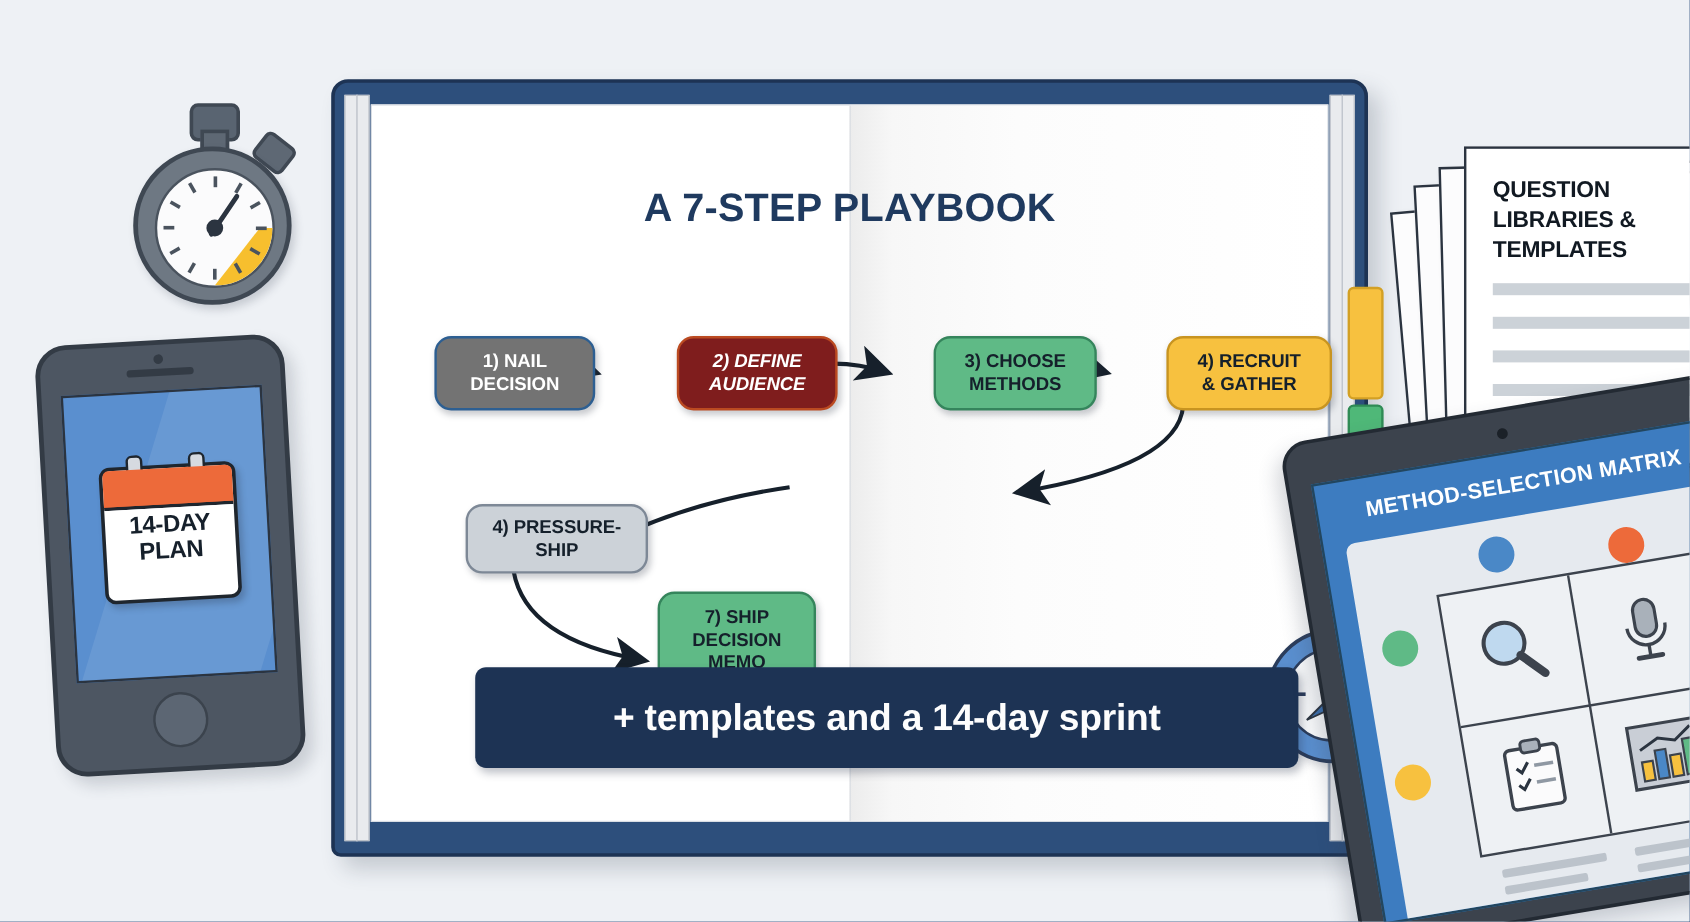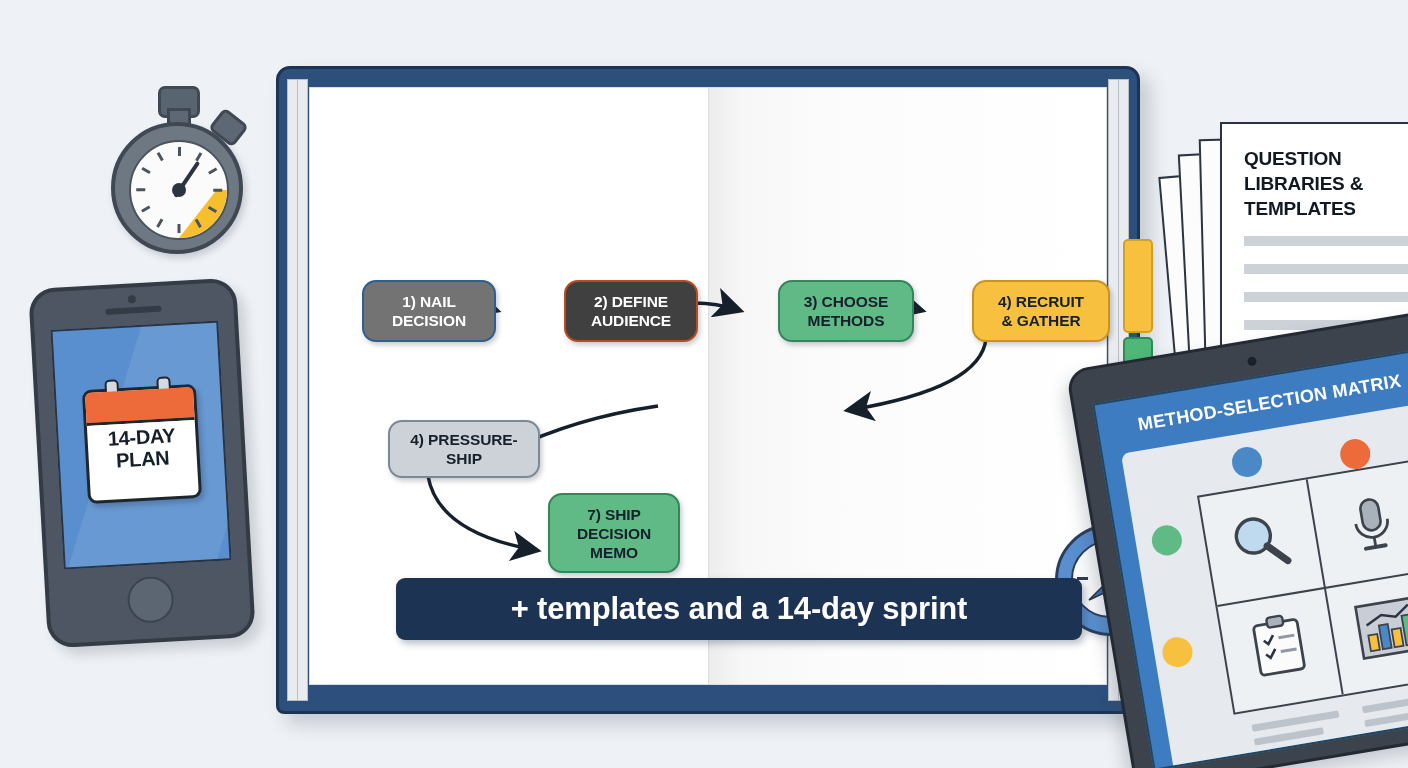--- a/index.html
+++ b/index.html
@@ -58,29 +58,29 @@
   
   .title{position:absolute;left:0;right:0;top:62px;text-align:center;
     color:#1f3a5f;font-weight:bold;font-size:33px;line-height:45px;letter-spacing:.2px;}
 
   
   .node{position:absolute;border-radius:14px;border:2px solid #2b3440;
     display:flex;align-items:center;justify-content:center;text-align:center;
     font-weight:bold;font-size:15.5px;line-height:19px;letter-spacing:-.1px;
     box-shadow:2px 3px 5px rgba(45,55,70,.26);}
   .n-blue{background:#737373;color:#ffffff;border-color:#2d5f92;}
-  .n-orange{background:#404040;color:#ffffff;border-color:#bb4a21;}
+  .n-orange{background:#7f1d1d;color:#ffffff;border-color:#bb4a21;font-style:italic;}
   .n-green{background:#5fba86;color:#15202b;border-color:#35855c;}
   .n-yellow{background:#f7c13f;color:#15202b;border-color:#c89420;}
   .n-gray{background:#ccd2d8;color:#15202b;border-color:#7d8896;}
 
   .arrow{position:absolute;}
 
   
-  .banner{position:absolute;left:86px;bottom:44px;width:686px;height:62px;
+  .banner{position:absolute;left:86px;bottom:44px;width:686px;height:84px;
     background:#1d3354;border-radius:9px;display:flex;align-items:center;justify-content:center;
     box-shadow:3px 4px 7px rgba(35,48,70,.3);margin-top:36px;}
   .banner span{color:#fdfdfd;font-weight:bold;font-size:31px;letter-spacing:-.2px;}
 
   
   .compass{position:absolute;left:745px;top:424px;width:110px;height:118px;}
   .cp-lug{position:absolute;left:47px;top:0;width:18px;height:18px;background:#6f7682;border:2.5px solid #3c4450;border-radius:5px 5px 2px 2px;}
   .cp-ring{position:absolute;left:0;top:12px;width:106px;height:106px;border-radius:50%;
     background:#5a8fcf;border:3px solid #2b3d5c;box-shadow:3px 4px 7px rgba(60,70,85,.22);}
   .cp-face{position:absolute;left:13px;top:13px;width:74px;height:74px;border-radius:50%;background:#fafbfc;border:2px solid #2b3d5c;}
@@ -183,20 +183,21 @@
     <div class="pageedge pe4"></div>
 
     <div class="tab tab-y"></div>
     <div class="tab tab-g"></div>
 
     <div class="pages">
       <div class="pg-right"></div>
       <div class="gutter"></div>
 
       <div class="title">
+        <div>A 7-STEP PLAYBOOK</div>
       </div>
 
       <svg class="arrow" style="left:0;top:0;width:796px;height:580px;" viewBox="0 0 796 580">
         <defs>
           <marker id="ah" markerWidth="9" markerHeight="9" refX="7" refY="4.5" orient="auto">
             <path d="M0,0 L9,4.5 L0,9 L2.2,4.5 Z" fill="#16202b"></path>
           </marker>
         </defs>
         <path d="M137,223 Q160,214 185,222" fill="none" stroke="#16202b" stroke-width="3.4" marker-end="url(#ah)"></path>
         <path d="M340,222 Q385,208 428,222" fill="none" stroke="#16202b" stroke-width="3.4" marker-end="url(#ah)"></path>

